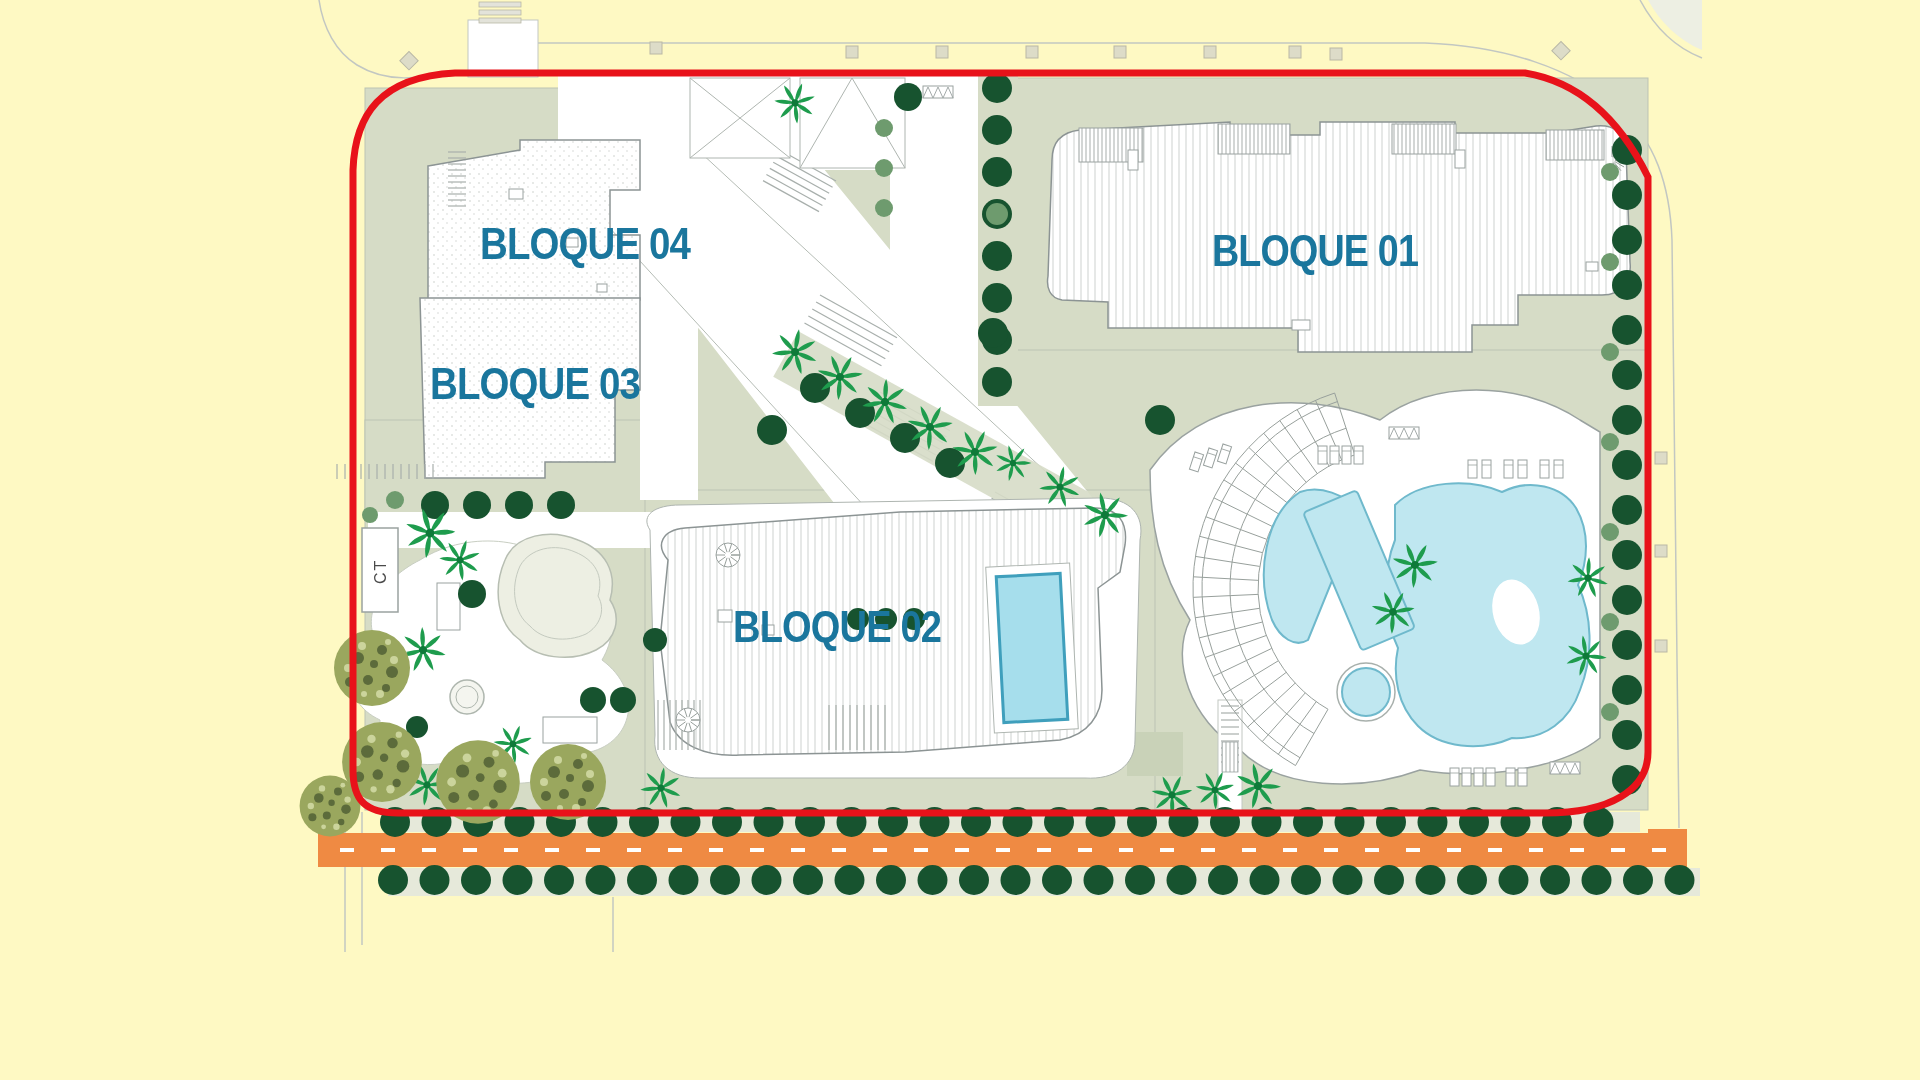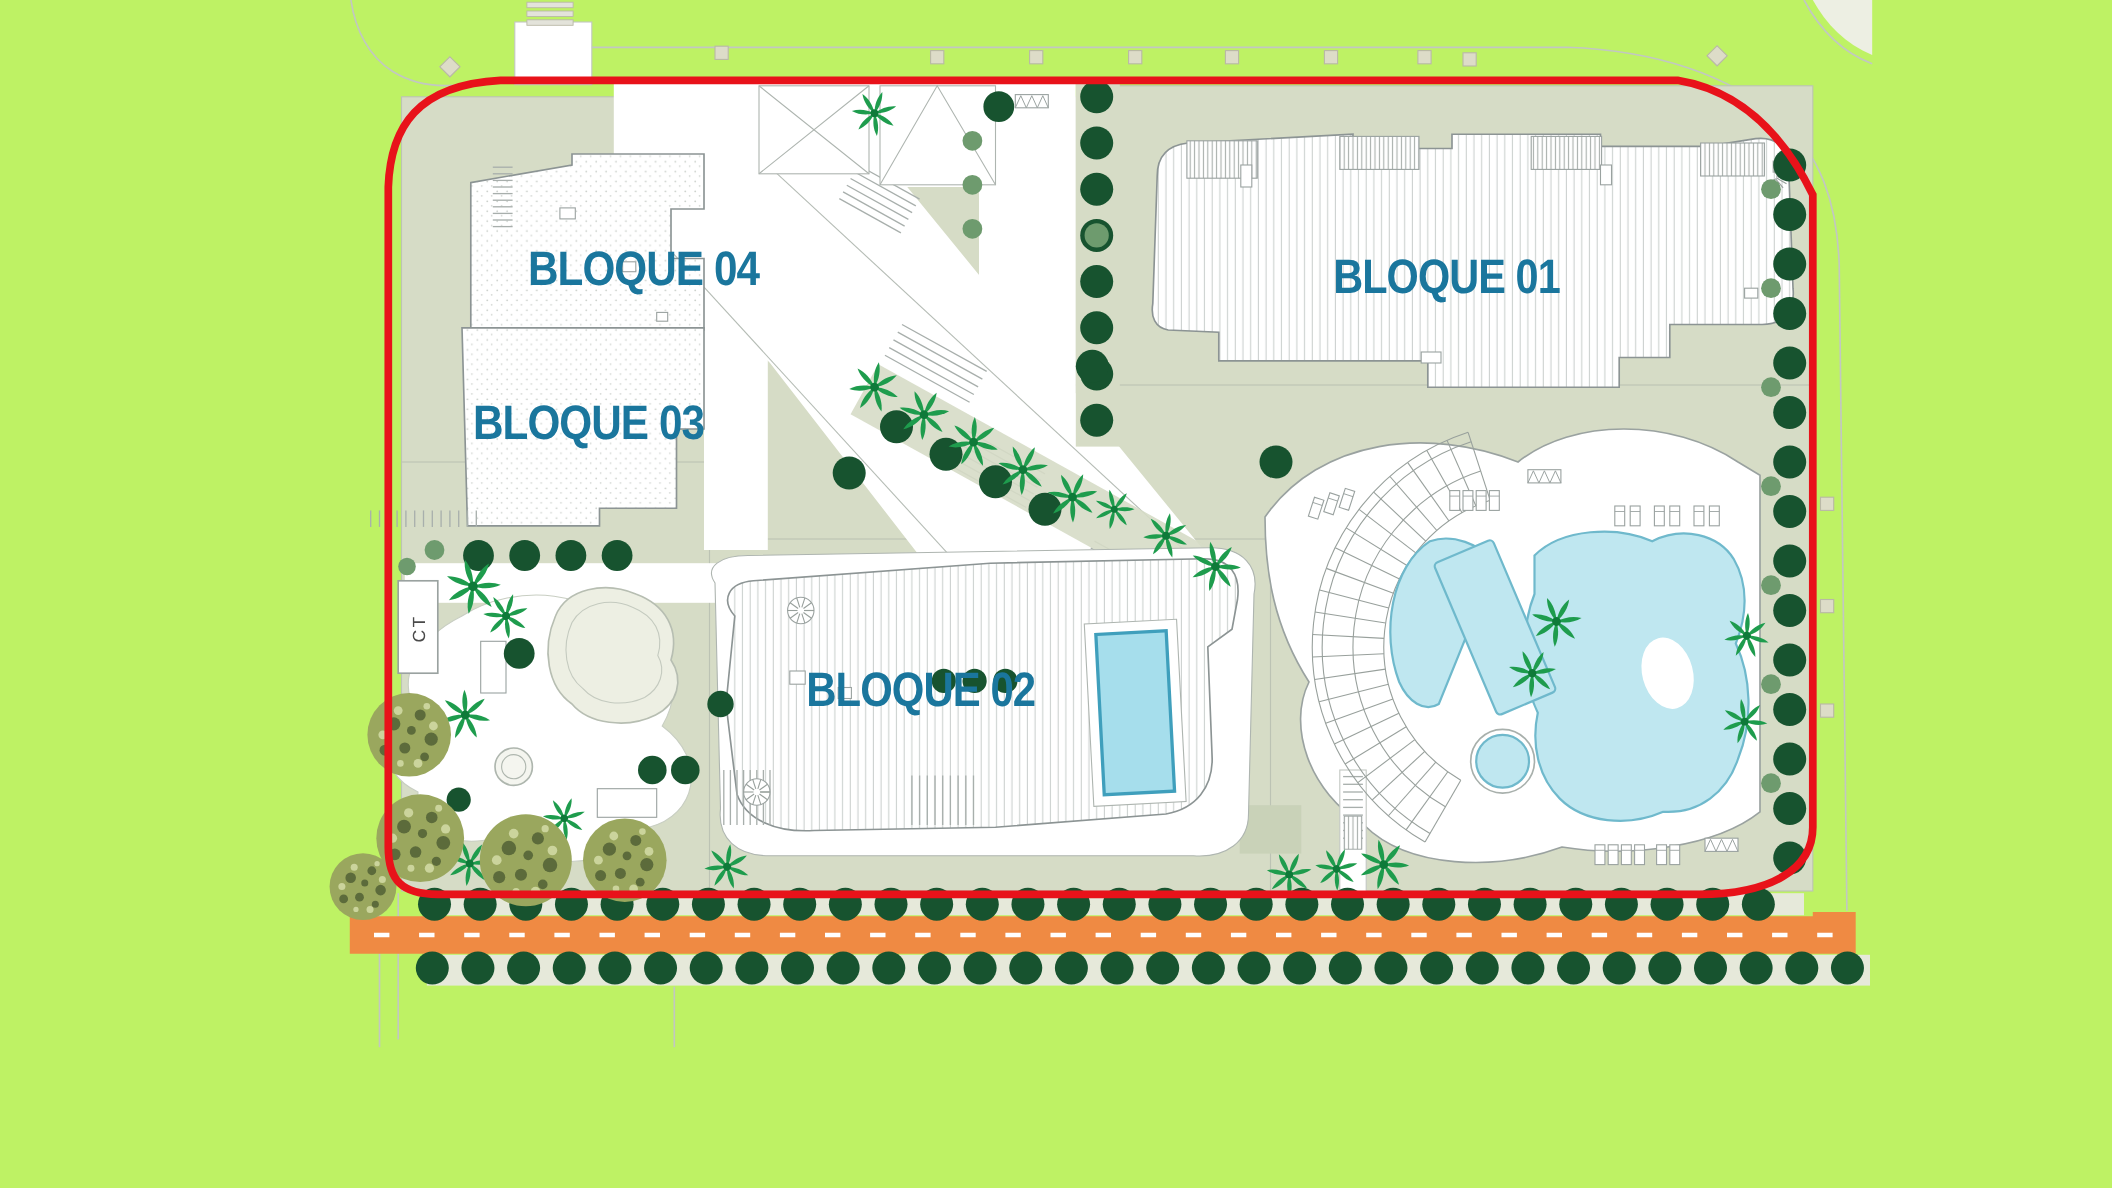--- a/index.html
+++ b/index.html
@@ -1,16 +1,16 @@
 <!DOCTYPE html>
 <html><head>
 <meta charset="utf-8">
 <style>
   html,body{margin:0;padding:0;background:#ffffff;}
-  .stage{position:relative;width:1920px;height:1080px;background:#bef264;overflow:hidden;
+  .stage{position:relative;width:1920px;height:1080px;background:#fef9c3;overflow:hidden;
          font-family:"Liberation Sans", sans-serif;}
   svg{display:block}
   text.bloque{font-family:"Liberation Sans", sans-serif;font-weight:bold;font-size:44px;letter-spacing:-1px;}
   text.ct{font-family:"Liberation Sans", sans-serif;font-size:16px;letter-spacing:2px;}
 </style>
 </head>
 <body>
 
 <div class="stage">
 <svg viewBox="0 0 1920 1080" width="1920" height="1080">

